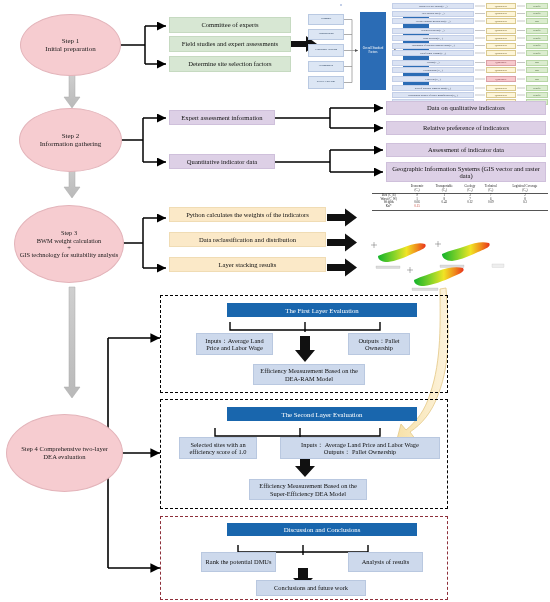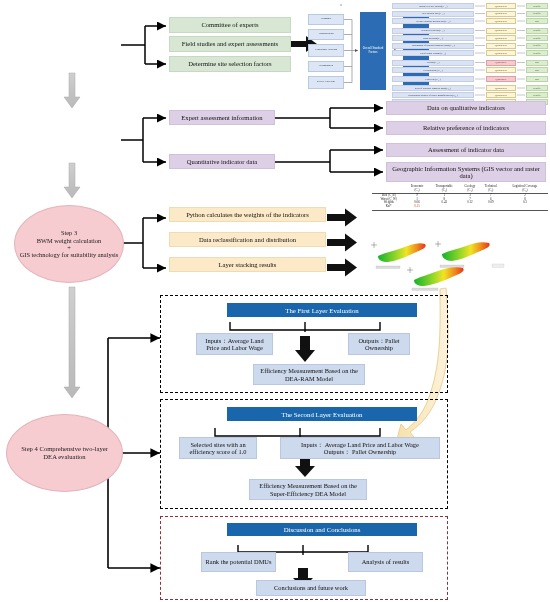--- a/index.html
+++ b/index.html
@@ -148,21 +148,33 @@
       <path d="M238,545 V552 H368 V545"></path>
       <path d="M303,545 V555"></path>
     </g>
     <path d="M298,578 h10 v-10 h-10 z M293,578 h20 l-10,10 z" fill="#111"></path>
 
     <path d="M446,288 C448,320 452,360 438,395 C432,412 422,424 410,432
              L416,440 L396,443 L401,424 L406,430
              C417,421 425,410 430,394 C442,360 440,320 440,289 Z" fill="url(#gy)" stroke="#e3c886" stroke-width="0.8"></path>
   </svg>
 
-
+  <div class="abs step-ellipse" style="left:20px;top:14px;width:101px;height:62px;font-size:7px;">
+    <div>
+      <div>Step 1</div>
+      <div>Initial preparation</div>
+    </div>
+  </div>
+
+  <div class="abs step-ellipse" style="left:19px;top:108px;width:103px;height:64px;font-size:7px;">
+    <div>
+      <div>Step 2</div>
+      <div>Information gathering</div>
+    </div>
+  </div>
 
   <div class="abs step-ellipse" style="left:14px;top:205px;width:110px;height:78px;font-size:6.4px;">
     <div style="padding:0 4px;">
       <div>Step 3</div>
       <div>BWM weight calculation</div>
       <div>+</div>
       <div>GIS technology for suitability analysis</div>
     </div>
   </div>
 

